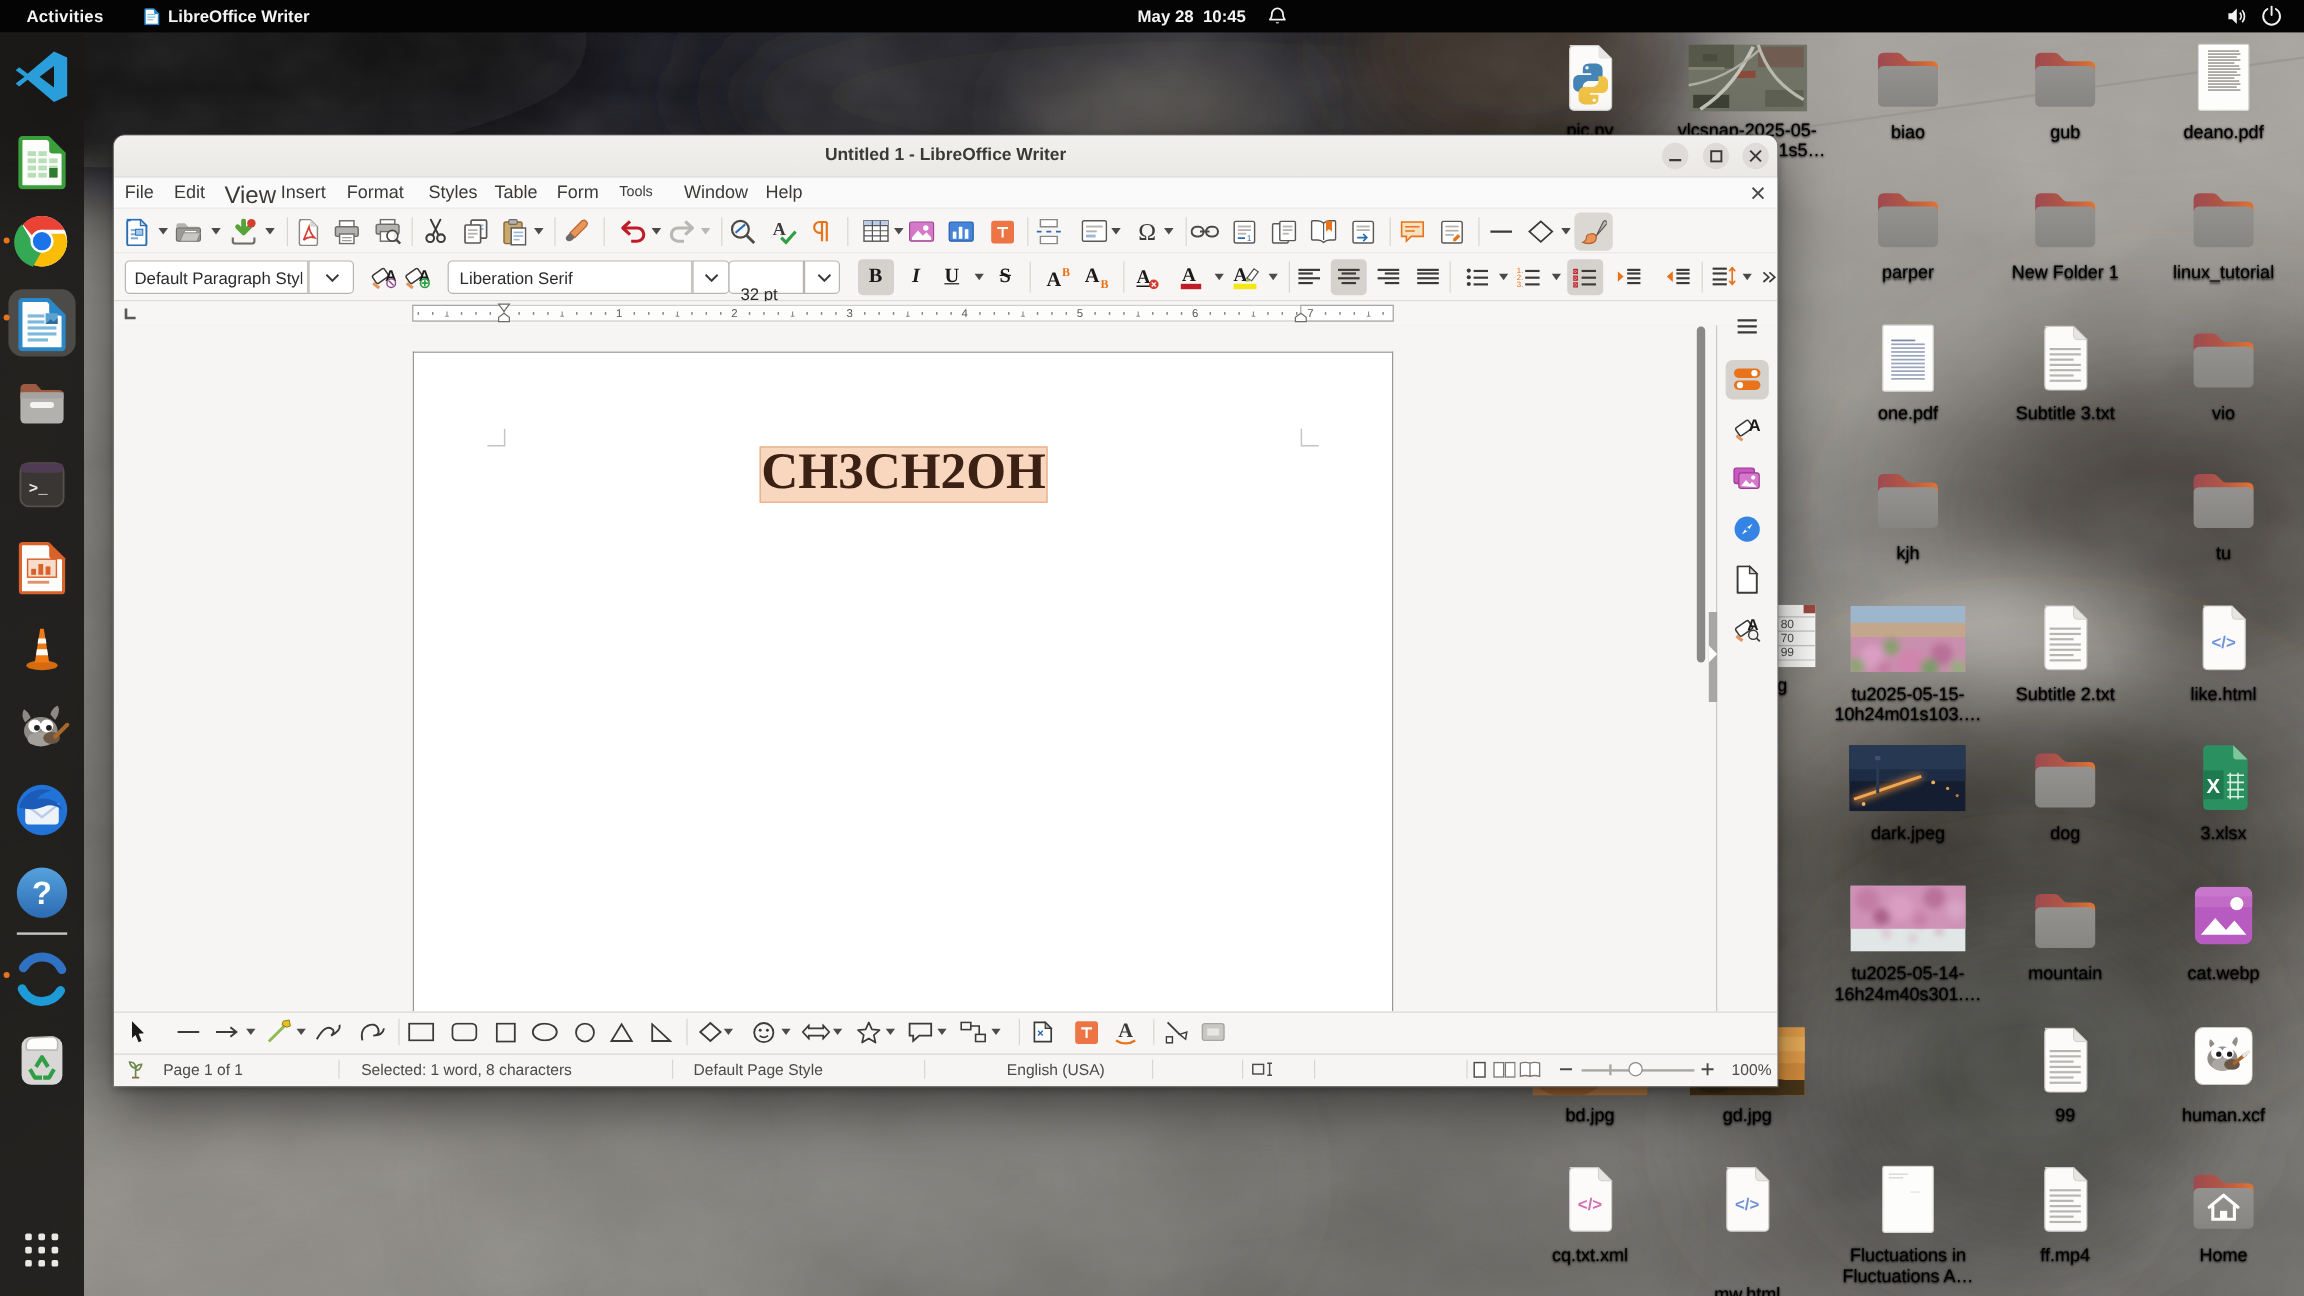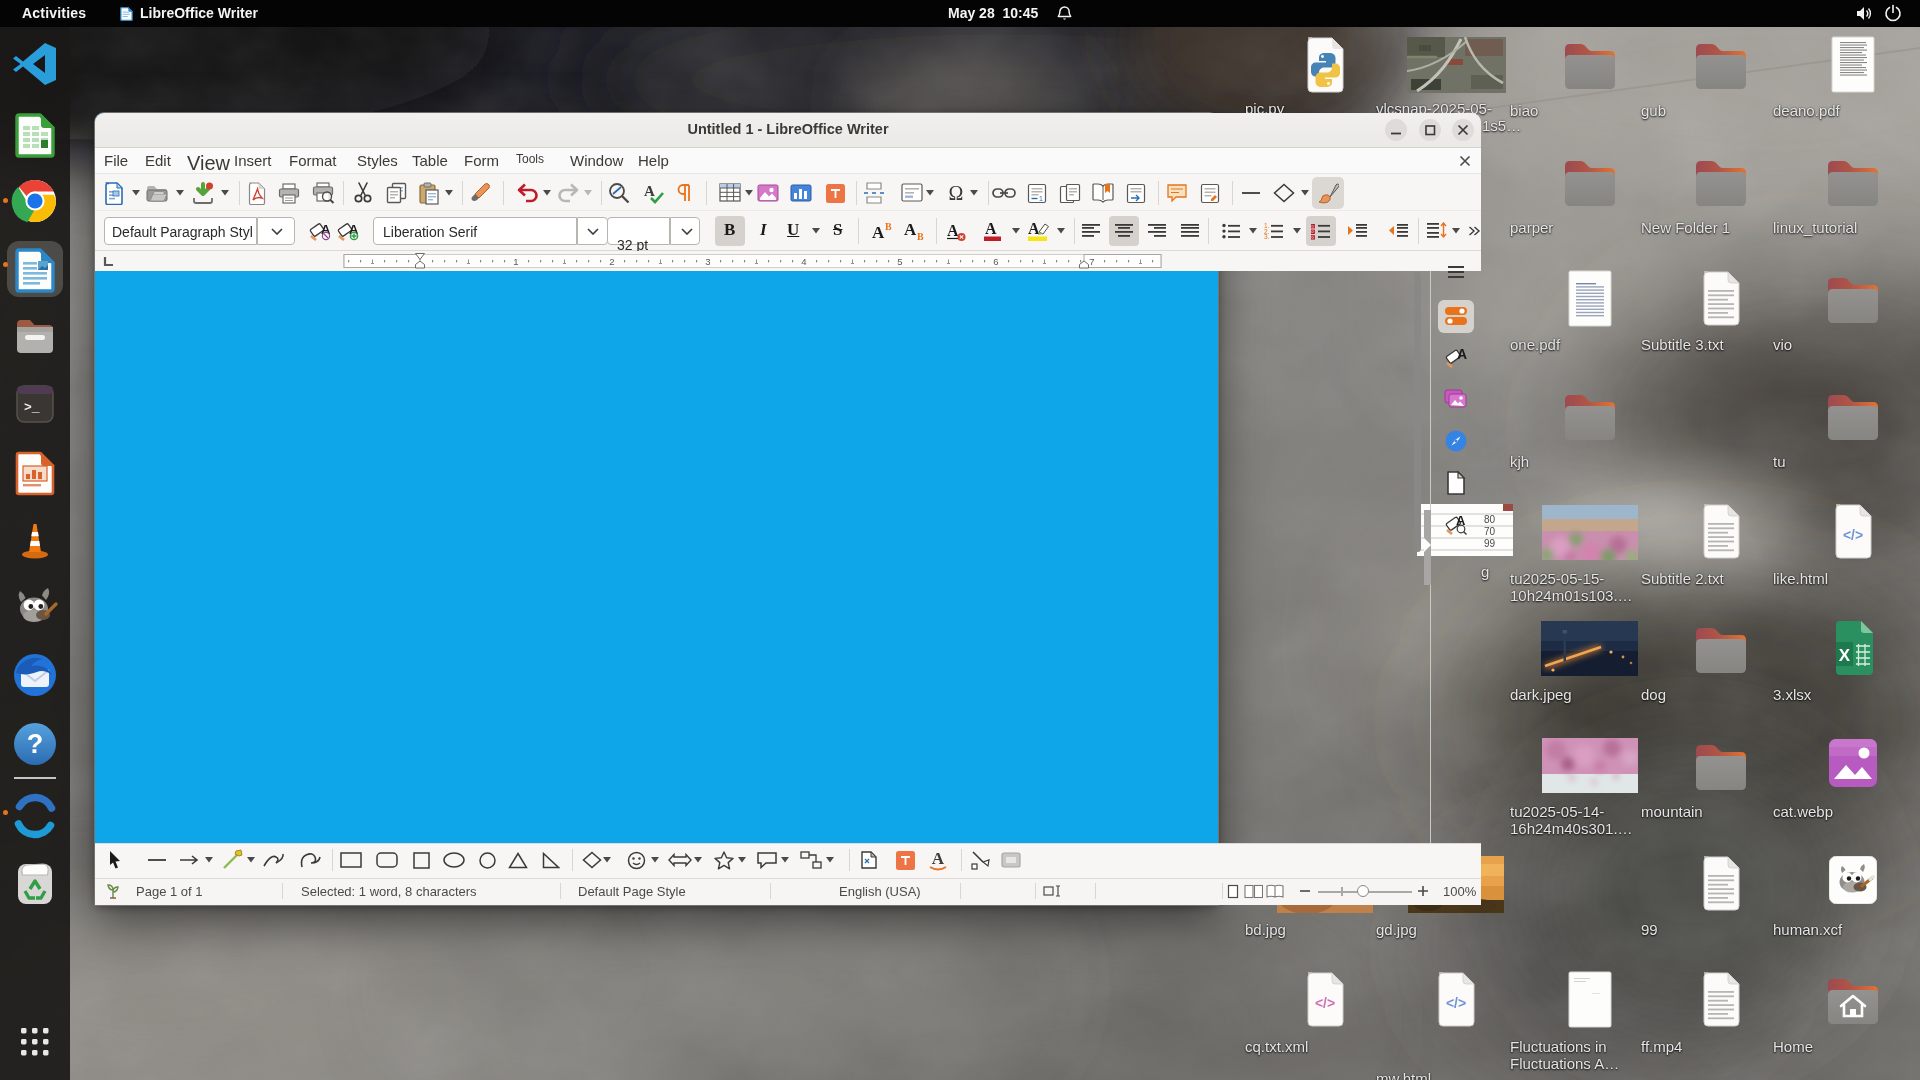--- a/index.html
+++ b/index.html
@@ -1,17 +1,17 @@
 <!DOCTYPE html>
 <html><head><meta charset="utf-8">
 <style>
 *{margin:0;padding:0;box-sizing:border-box}
 html,body{width:1920px;height:1080px;overflow:hidden;background:#6f6c66;font-family:"Liberation Sans",sans-serif}
 .ab{position:absolute}
-.lbl{position:absolute;color:#e5e5e5;font-size:15px;line-height:17px;will-change:transform;
+.lbl{position:absolute;color:#000000;font-size:15px;text-align:center;line-height:17px;will-change:transform;
      text-shadow:0 1px 2px rgba(0,0,0,.85),0 0 2px rgba(0,0,0,.6);white-space:nowrap}
 </style></head><body>
 
 
 <svg class="ab" style="left:0;top:0" width="1920" height="1080">
 <defs>
  <linearGradient id="wbase" x1="0" y1="0" x2="0" y2="1">
   <stop offset="0" stop-color="#8d8b87"></stop>
         <stop offset="0.5" stop-color="#7f7d79"></stop>
   <stop offset="1" stop-color="#6b6965"></stop>
@@ -364,21 +364,21 @@
 <div class="lbl" style="left:1325px;top:921px;width:160px;transform:translateX(-80px)">bd.jpg</div>
 <div class="lbl" style="left:1456px;top:921px;width:160px;transform:translateX(-80px)">gd.jpg</div>
 <div class="lbl" style="left:1721px;top:921px;width:160px;transform:translateX(-80px)">99</div>
 <div class="lbl" style="left:1853px;top:921px;width:160px;transform:translateX(-80px)">human.xcf</div>
 <div class="lbl" style="left:1325px;top:1038px;width:160px;transform:translateX(-80px)">cq.txt.xml</div>
 <div class="lbl" style="left:1456px;top:1070px;width:160px;transform:translateX(-80px)">mw.html</div>
 <div class="lbl" style="left:1590px;top:1038px;width:160px;transform:translateX(-80px)">Fluctuations in</div>
 <div class="lbl" style="left:1590px;top:1055px;width:160px;transform:translateX(-80px)">Fluctuations A…</div>
 <div class="lbl" style="left:1721px;top:1038px;width:160px;transform:translateX(-80px)">ff.mp4</div>
 <div class="lbl" style="left:1853px;top:1038px;width:160px;transform:translateX(-80px)">Home</div>
-<div id="win" class="ab" style="left:95px;top:113px;width:1123px;height:792px;border-radius:9px 9px 0 0;box-shadow:0 0 0 1px rgba(125,122,118,0.85),0 14px 46px rgba(0,0,0,0.5),0 2px 8px rgba(0,0,0,0.35);background:#0ea5e9">
+<div id="win" class="ab" style="left:95px;top:113px;width:1386px;height:792px;border-radius:9px 9px 0 0;box-shadow:0 0 0 1px rgba(125,122,118,0.85),0 14px 46px rgba(0,0,0,0.5),0 2px 8px rgba(0,0,0,0.35);background:#e5e5e5">
 <div class="ab" style="left:0;top:0;width:1386px;height:35px;border-radius:9px 9px 0 0;background:linear-gradient(#f2f0ee,#ebe9e6);border-bottom:1px solid #d5d2ce"></div>
 <div class="ab" style="left:0;top:8px;width:1386px;text-align:center;font-size:14.5px;font-weight:bold;color:#3b3935">Untitled 1 - LibreOffice Writer</div>
 <div class="ab" style="left:1290px;top:6px;width:22px;height:22px;border-radius:11px;background:#dedbd8"></div>
 <div class="ab" style="left:1324px;top:6px;width:22px;height:22px;border-radius:11px;background:#dedbd8"></div>
 <div class="ab" style="left:1357px;top:6px;width:22px;height:22px;border-radius:11px;background:#dedbd8"></div>
 <svg class="ab" style="left:1290px;top:6px" width="22" height="22">
       <path d="M6 14.5 h10" stroke="#3a3a3a" stroke-width="1.8"></path>
     </svg>
 <svg class="ab" style="left:1324px;top:6px" width="22" height="22">
       <rect x="7" y="7" width="8.5" height="8.5" fill="none" stroke="#3a3a3a" stroke-width="1.6"></rect>
@@ -870,20 +870,31 @@
         <path d="M-4.5 2.5 h9 l-4.5 6 z" fill="#fdfdfc" stroke="#6e6c69" stroke-width="1"></path>
         <path d="M-4.5 17 h9 v-3.5 l-4.5-3.5 -4.5 3.5 z" fill="#fdfdfc" stroke="#6e6c69" stroke-width="1"></path>
       </g>
 <g transform="translate(989 0)">
         <path d="M-4.5 17 h9 v-3.5 l-4.5-3.5 -4.5 3.5 z" fill="#fdfdfc" stroke="#6e6c69" stroke-width="1"></path>
       </g>
 </svg>
 <svg class="ab" style="left:8px;top:142px" width="12" height="12">
       <path d="M2 2 v8 h8" fill="none" stroke="#5a5856" stroke-width="2.2"></path>
     </svg>
+<div class="ab" style="left:0;top:158px;width:1386px;height:572px;background:#f6f5f4;overflow:hidden">
+<div class="ab" style="left:249px;top:22px;width:817px;height:550px;background:#fff;border:1px solid #9a9896;border-bottom:none"></div>
+<svg class="ab" style="left:311px;top:86px" width="16" height="16">
+        <path d="M14.5 0 V14.5 H0" fill="none" stroke="#c5c3c0" stroke-width="1.2"></path>
+      </svg>
+<svg class="ab" style="left:988px;top:86px" width="16" height="16">
+        <path d="M1.5 0 V14.5 H16" fill="none" stroke="#c5c3c0" stroke-width="1.2"></path>
+      </svg>
+<div class="ab" style="left:538px;top:101px;width:240px;height:47px;background:#f9d7bf;border:1px solid #e5ab84"></div>
+<div class="ab" style="left:539px;top:98px;width:238px;text-align:center;font-family:'Liberation Serif',serif;font-weight:bold;font-size:42.7px;color:#3b2114">CH3CH2OH</div>
+</div>
 <div class="ab" style="left:1319px;top:159px;width:7px;height:280px;border-radius:3.5px;background:#8a8886"></div>
 <div class="ab" style="left:1334.5px;top:158px;width:1px;height:572px;background:#cbc9c6"></div>
 <div class="ab" style="left:1329px;top:397px;width:7px;height:75px;background:#a8a6a4"></div>
 <svg class="ab" style="left:1328px;top:424px" width="9" height="16">
       <path d="M1 1 L8 8 L1 15 Z" fill="#fdfdfc"></path>
     </svg>
 <svg class="ab" style="left:1352.0px;top:152.0px" width="18" height="14" viewBox="0 0 18 14">
       <path d="M1 2 h16 M1 7 h16 M1 12 h16" stroke="#3a3a38" stroke-width="1.8"></path>
     </svg>
 <div class="ab" style="left:1343px;top:187px;width:36px;height:33px;border-radius:6px;background:#d5d2ce"></div>

